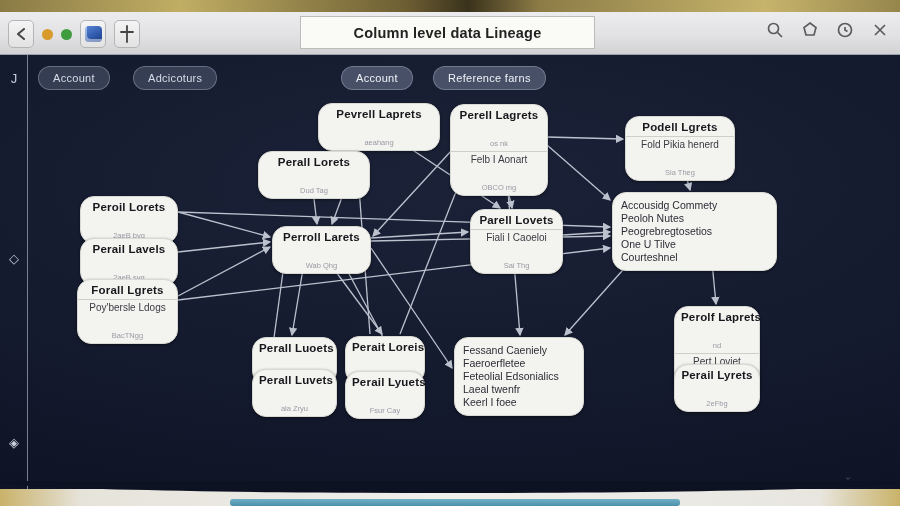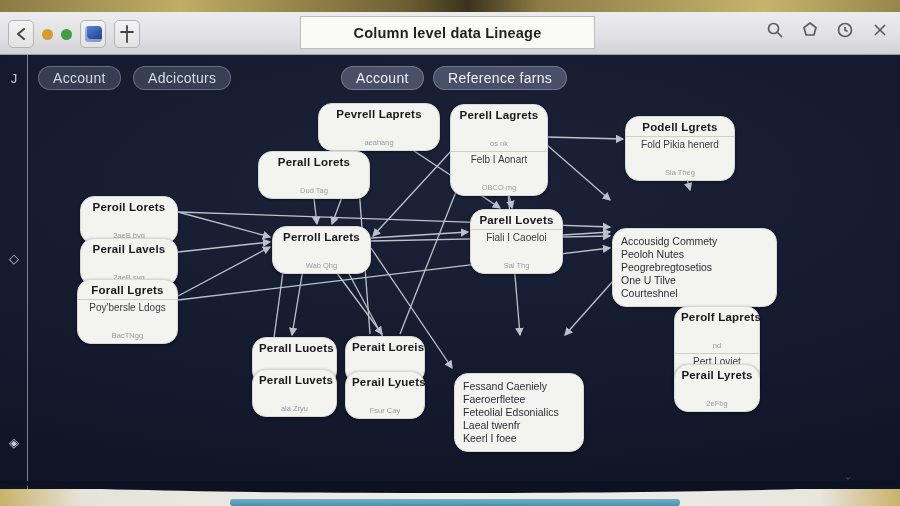--- a/index.html
+++ b/index.html
@@ -37,30 +37,30 @@
     background:radial-gradient(120% 90% at 50% 30%, #1b2238 0%, #141a2d 55%, #0c1222 100%); }
 
   .sidebar { position:absolute; left:0; top:0; width:28px; height:434px;
     border-right:1px solid rgba(205,214,228,.55); }
   .sb-ico { position:absolute; left:0; width:28px; text-align:center; color:#c7cedb; font-size:13px; }
 
   .edges { position:absolute; left:0; top:0; width:900px; height:434px; }
 
   .pill { position:absolute; height:24px; padding:0 14px; display:flex; align-items:center; justify-content:center;
     background:rgba(130,142,168,.30); border:1px solid rgba(190,200,220,.35); border-radius:12px;
-    color:#d6dce8; font-size:14px; letter-spacing:.3px; }
+    color:#d6dce8; font-size:11px; letter-spacing:.3px; }
   .pill.bright { background:rgba(150,162,188,.38); color:#f0f3f8; }
 
   .node { position:absolute; background:#f3f3f0; border:1px solid #d8d8d4; border-radius:14px;
     box-shadow:0 1px 3px rgba(0,0,0,.45); padding:4px 6px 3px; text-align:center; }
   .nt { font-size:11.5px; font-weight:700; color:#17171c; letter-spacing:.2px; white-space:nowrap; }
   .ns { font-size:7.5px; color:#9a9aa4; margin-top:18px; white-space:nowrap; }
   .nline { border-top:1px solid #cfcfca; margin:3px -6px 2px; }
   .nsub { font-size:10px; color:#3a3a42; white-space:nowrap; }
-  .node.list { text-align:left; padding:6px 8px;margin-top:36px; }
+  .node.list { text-align:left; padding:6px 8px; }
   .nrow { font-size:10.5px; color:#2d2d36; line-height:13px; white-space:nowrap; }
 
   .watermark { position:absolute; left:845px; top:418px; font-size:8px; color:rgba(200,210,225,.4); }
 
   
   .bezel { position:absolute; left:0; top:489px; width:900px; height:17px;
     background:linear-gradient(90deg,#c9b269 0%,#e6e3da 9%,#efefec 50%,#e8e6df 91%,#c9b269 100%); }
   .bezel-curve { position:absolute; left:0; top:-8px; width:900px; height:12px;
     background:#0c1222; border-radius:0 0 55% 55% / 0 0 100% 100%; }
   .accent-bar { position:absolute; left:230px; top:10px; width:450px; height:7px; border-radius:3px;

